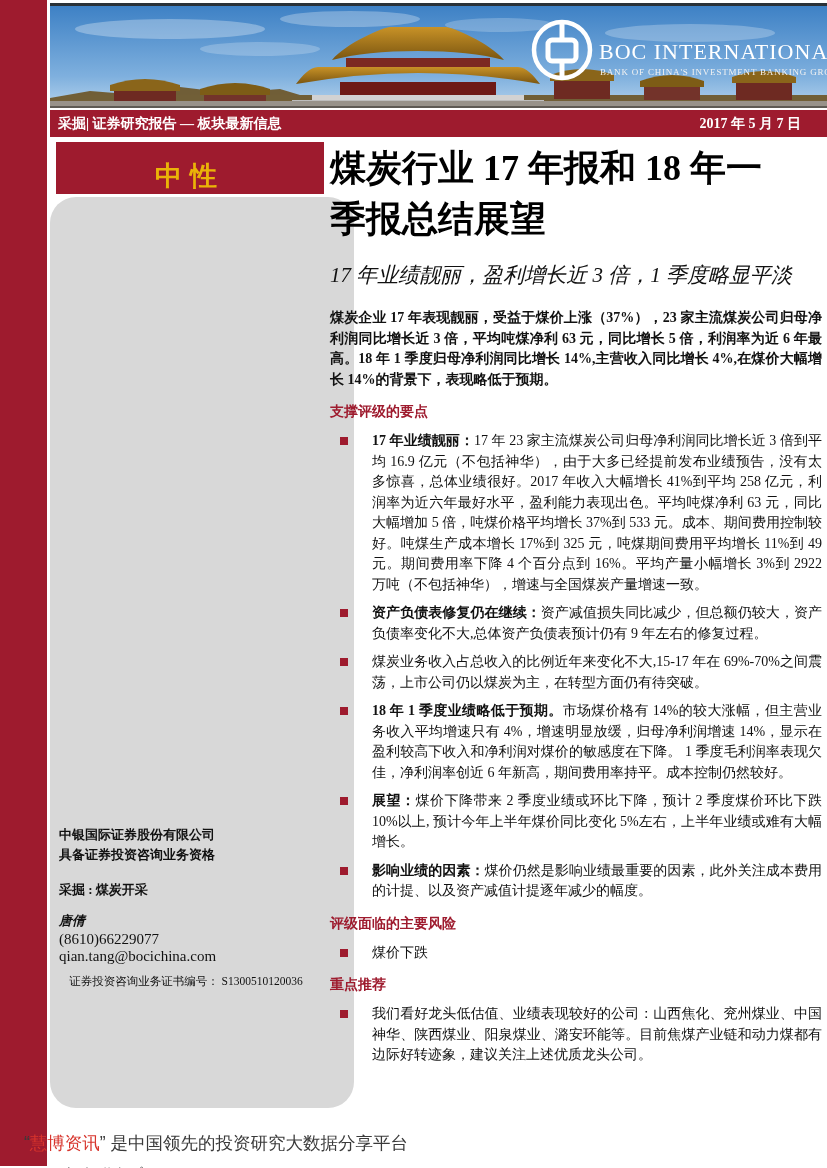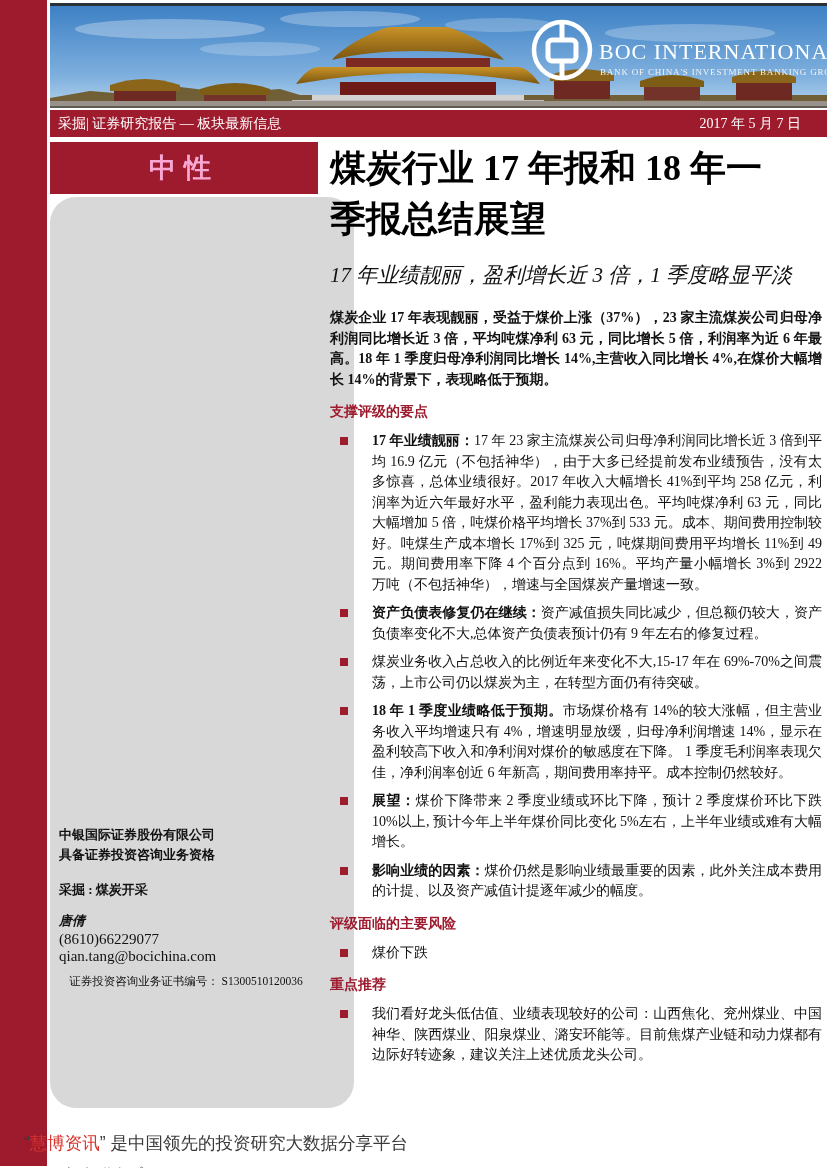--- a/index.html
+++ b/index.html
@@ -5,24 +5,24 @@
   html,body { margin:0; padding:0; background:#ffffff; }
   .page { position:relative; width:827px; height:1168px; background:#fff; overflow:hidden;
           font-family:"Liberation Serif","DejaVu Serif",serif; color:#111; }
 
   .left-bar { position:absolute; left:0; top:0; width:47px; height:1166px; background:#9e1b2e; }
 
   .photo { position:absolute; left:50px; top:3px; width:777px; height:105px; }
 
   .info-bar { position:absolute; left:50px; top:110px; width:777px; height:27px; background:#9e1b2e;
               color:#fff; display:flex; align-items:center; justify-content:space-between;
-              box-sizing:border-box; padding:0 26px 0 8px; font-weight:normal; font-size:14px; }
+              box-sizing:border-box; padding:0 26px 0 8px; font-weight:bold; font-size:14px; }
 
-  .rating-box { position:absolute; left:50px; top:142px; width:268px; height:52px; background:#9e1b2e;
-                color:#f9a8d4; display:flex; align-items:center; justify-content:center;
+  .rating-box { position:absolute; left:56px; top:142px; width:268px; height:52px; background:#9e1b2e;
+                color:#eab308; display:flex; align-items:flex-end; justify-content:center;
                 font-size:27px; font-weight:bold; letter-spacing:8px; }
 
   .gray-col { position:absolute; left:50px; top:197px; width:304px; height:911px; background:#d8d8d8;border-radius:26px; }
 
   .sidebar-info { position:absolute; left:9px; top:628px; width:254px; font-size:13px; line-height:20px; color:#111; }
   .sb-bold { font-weight:bold; }
   .sb-industry { margin-top:15px; font-weight:bold; }
   .sb-analyst { margin-top:11px; font-weight:bold; font-style:italic; }
   .sb-contact { font-family:Liberation Serif, serif; font-size:15px; line-height:17px; }
   .sb-license { margin-top:6px; font-size:11.5px;text-align:center; }

